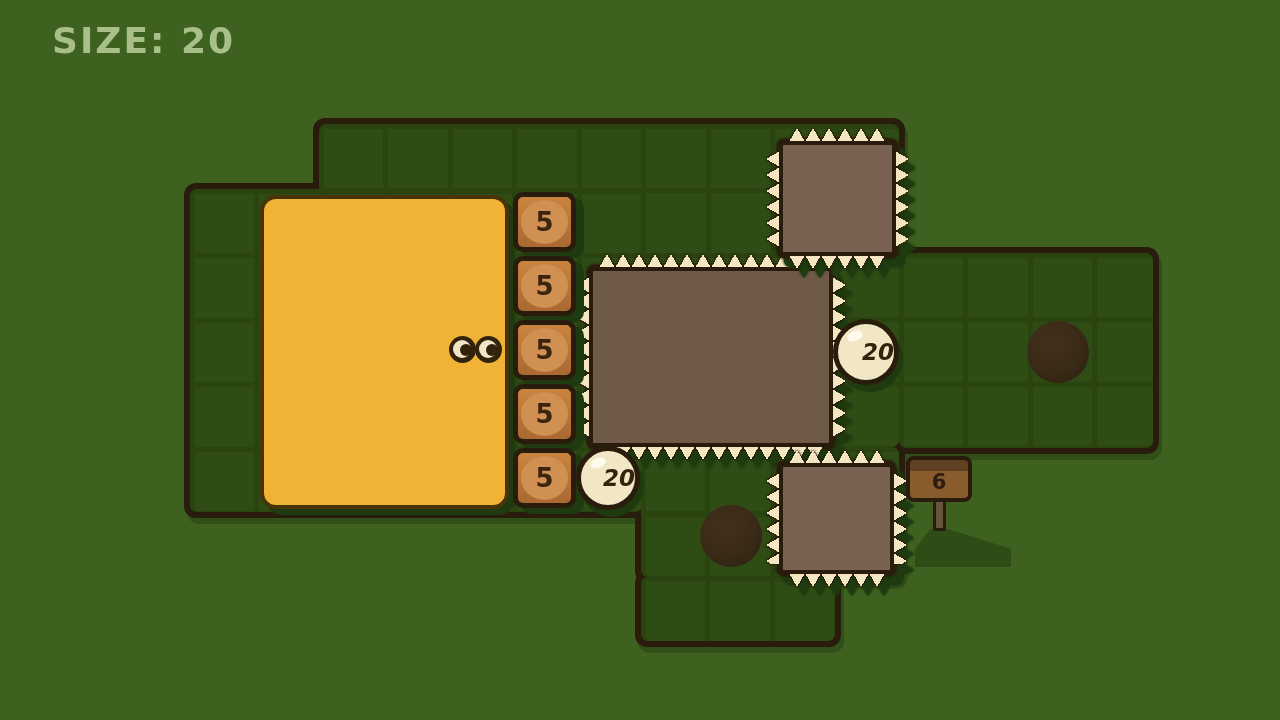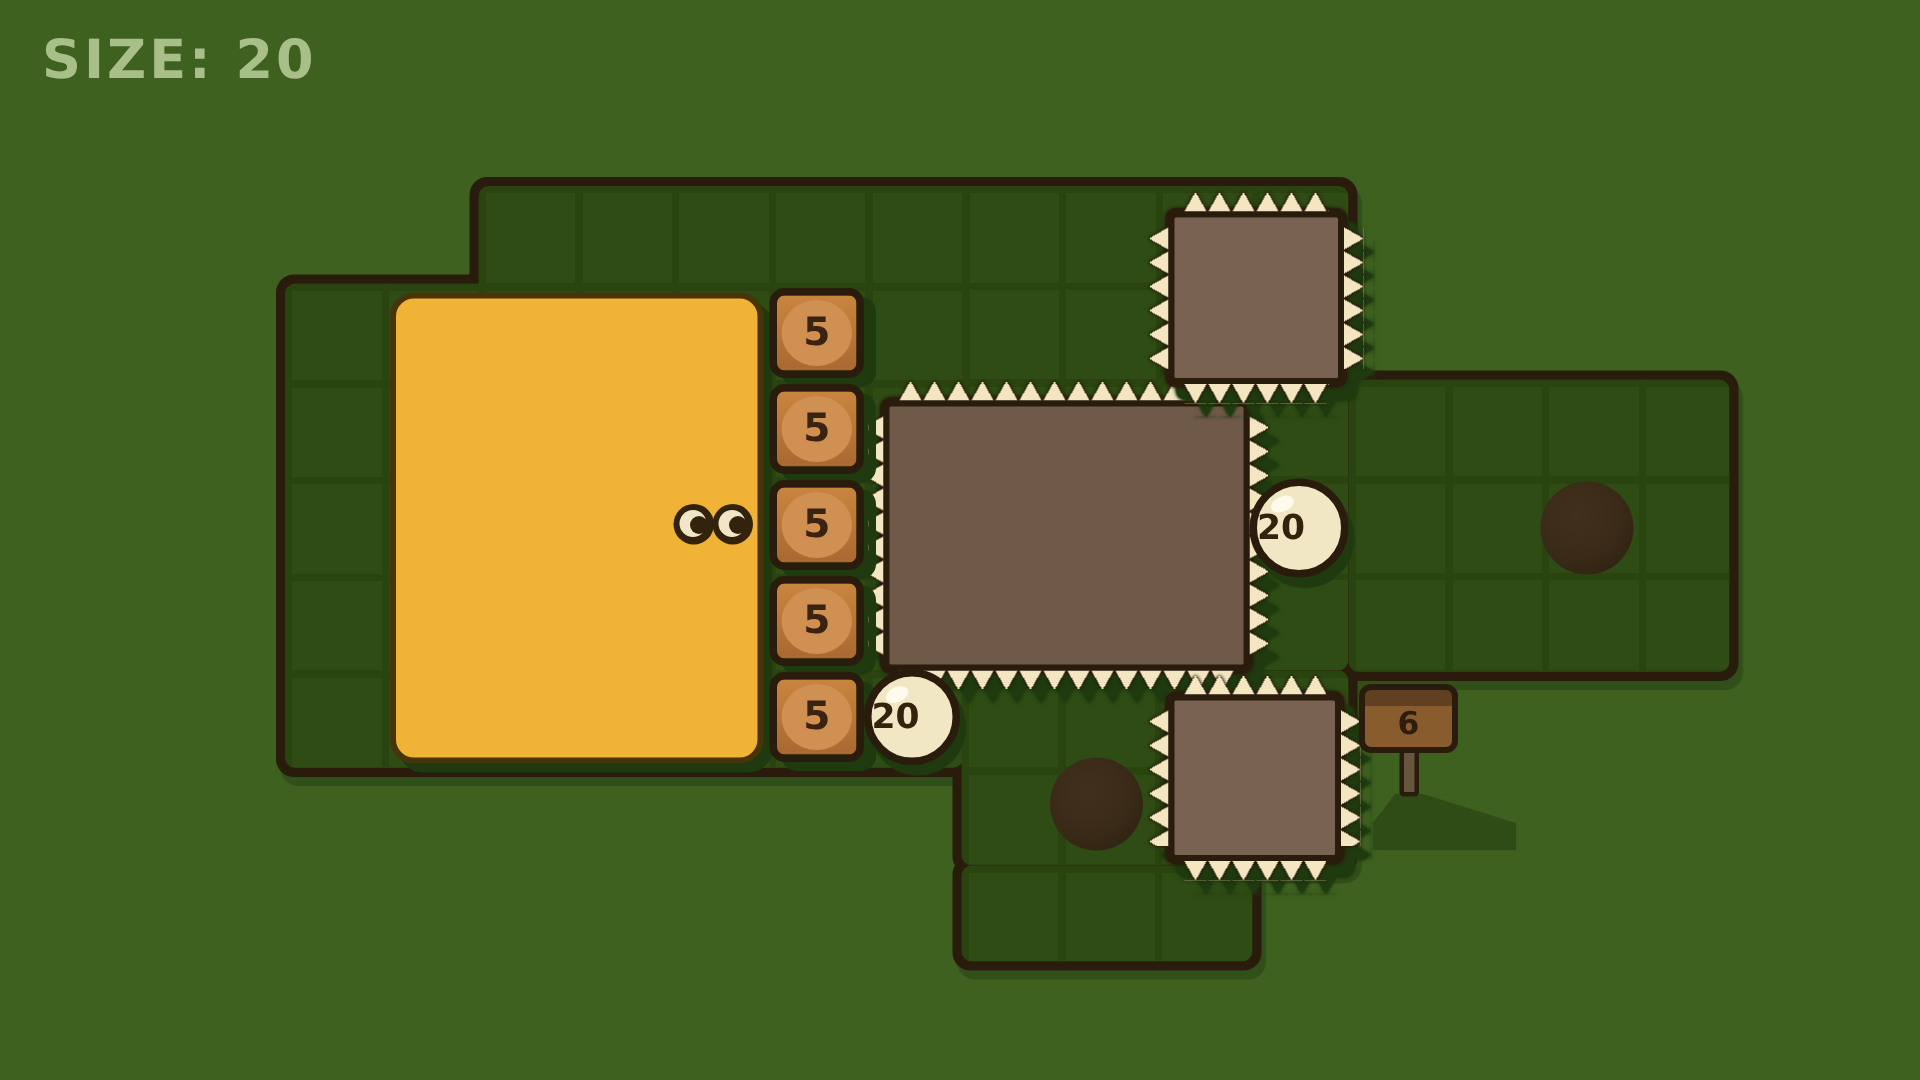--- a/index.html
+++ b/index.html
@@ -1,21 +1,21 @@
 <!DOCTYPE html>
 <html style="--background: #3e611f; --board: #2e4c14; --grid-line: #29440f; --outline: #2a1c0d; --shadow-green: #1e3a0e; --title-green: #a8bf8a; --blob-yellow: #f0b336; --crate-circle: #cf9051; --spike-cream: #f3e6c0; --box-brown: #6f5949; --box-brown-light: #7a6252; --token-cream: #f2e7c4; --sign-brown: #885c2c; --sign-band: #604020; --post-brown: #66553f; --sign-shadow-green: #2f4c16; --eye-dark: #33230d; --eye-cream: #f2e6c8;"><head>
 <meta charset="utf-8">
 <style>
   html,body{margin:0;padding:0;background:#222;}
   #stage{position:relative;width:1280px;height:720px;overflow:hidden;
          background:var(--background,#3e611f);
          font-family:"DejaVu Sans","Liberation Sans",sans-serif;font-weight:bold;}
 
   
-  .hud-size{position:absolute;left:28px;top:20px;font-size:36px;letter-spacing:2px;
+  .hud-size{position:absolute;left:52px;top:20px;font-size:36px;letter-spacing:2px;
             color:var(--title-green,#a8bf8a);}
 
   
   .edges{position:absolute;inset:0;filter:drop-shadow(3px 6px 0 rgba(18,34,6,.28));}
   .board-edge{position:absolute;background:var(--outline,#2a1c0d);border-radius:12px;}
   .board-fill{position:absolute;border-radius:7px;background-color:var(--board,#2e4c14);
     background-image:
       repeating-linear-gradient(to right,  var(--grid-line,#29440f) 0 5px, transparent 5px 64.5px),
       repeating-linear-gradient(to bottom, var(--grid-line,#29440f) 0 5px, transparent 5px 64.5px);}
 
@@ -49,22 +49,22 @@
          border:5px solid var(--outline,#2a1c0d);border-radius:10px;
          background:linear-gradient(180deg,#c9853f,#aa6832);
          display:flex;align-items:center;justify-content:center;
          filter:drop-shadow(8px 6px 0 var(--shadow-green,#1e3a0e));}
   .crate::before{content:"";position:absolute;inset:3px;border-radius:50%;background:var(--crate-circle,#cf9051);}
   .crate span{position:relative;font-size:26px;color:#3a2310;}
 
   
   .token{position:absolute;box-sizing:border-box;border:5px solid var(--outline,#2a1c0d);
          border-radius:50%;background:var(--token-cream,#f2e7c4);
-         display:flex;align-items:center;justify-content:flex-start;
-         filter:drop-shadow(4px 7px 0 var(--shadow-green,#1e3a0e));}
+         display:flex;align-items:center;justify-content:flex-end;
+         filter:drop-shadow(4px 7px 0 var(--shadow-green,#1e3a0e));font-style:italic;}
   .token::before{content:"";position:absolute;left:9px;top:7px;width:16px;height:10px;border-radius:50%;
                  background:rgba(255,253,242,.9);transform:rotate(-24deg);}
   .token span{font-size:23px;color:#33230d;}
 
   
   .hole{position:absolute;width:62px;height:62px;border-radius:50%;
         background:radial-gradient(circle at 40% 36%, #42301c 0%, #392a17 55%, #2b1f0f 100%);}
 
   
   .sign-shadow{position:absolute;left:915px;top:529px;width:96px;height:38px;

